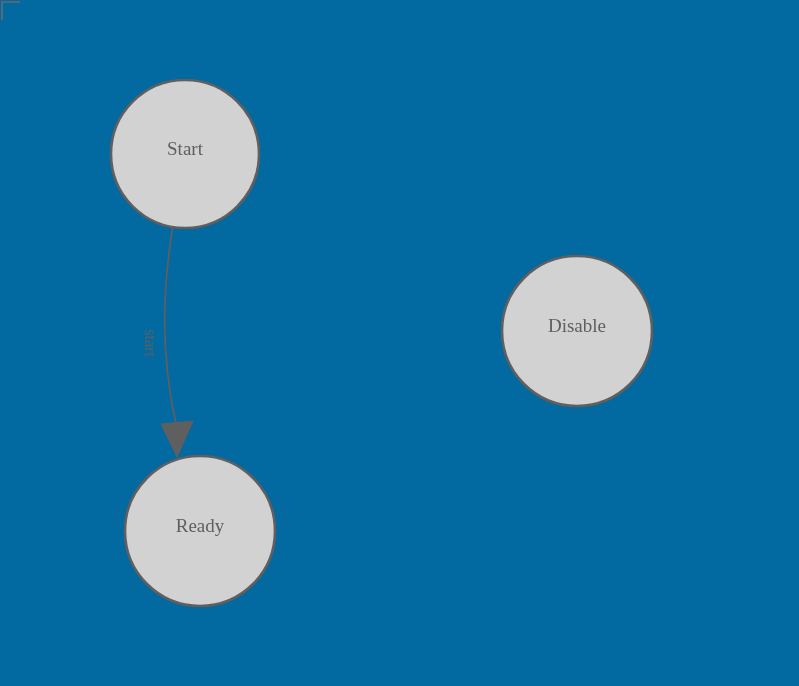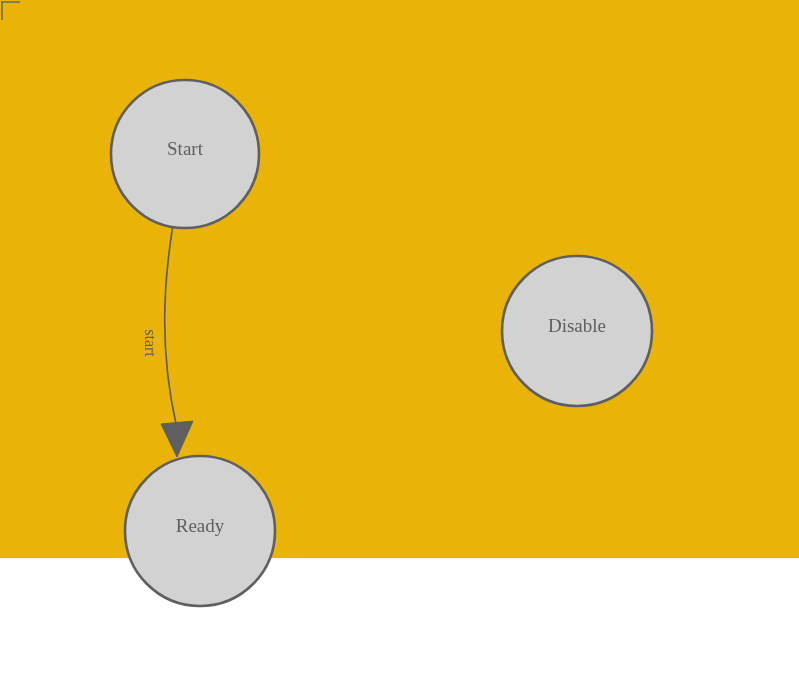--- a/index.html
+++ b/index.html
@@ -9,22 +9,22 @@
   }
   body {
     width: 799px;
     height: 686px;
     overflow: hidden;
     font-family: "Liberation Serif", serif;
   }
   #canvas-root {
     position: relative;
     width: 799px;
-    height: 558px;
-    background: #eab308;
+    height: 686px;
+    background: #0369a1;
   }
   #diagram-svg {
     position: absolute;
     top: 0;
     left: 0;
     width: 799px;
     height: 686px;
     display: block;
   }
   .node-shape {

